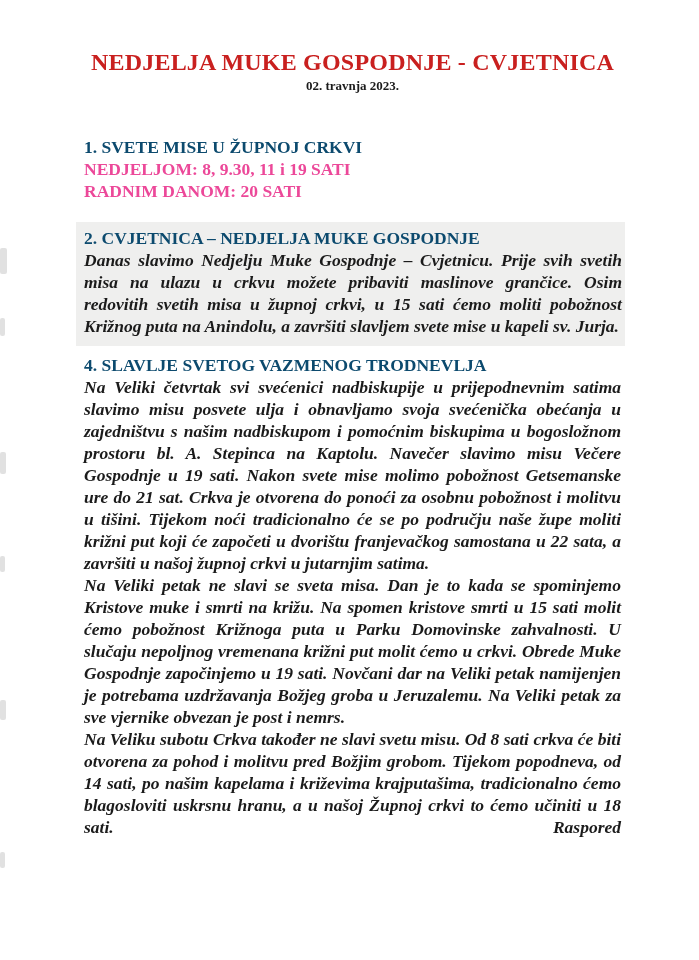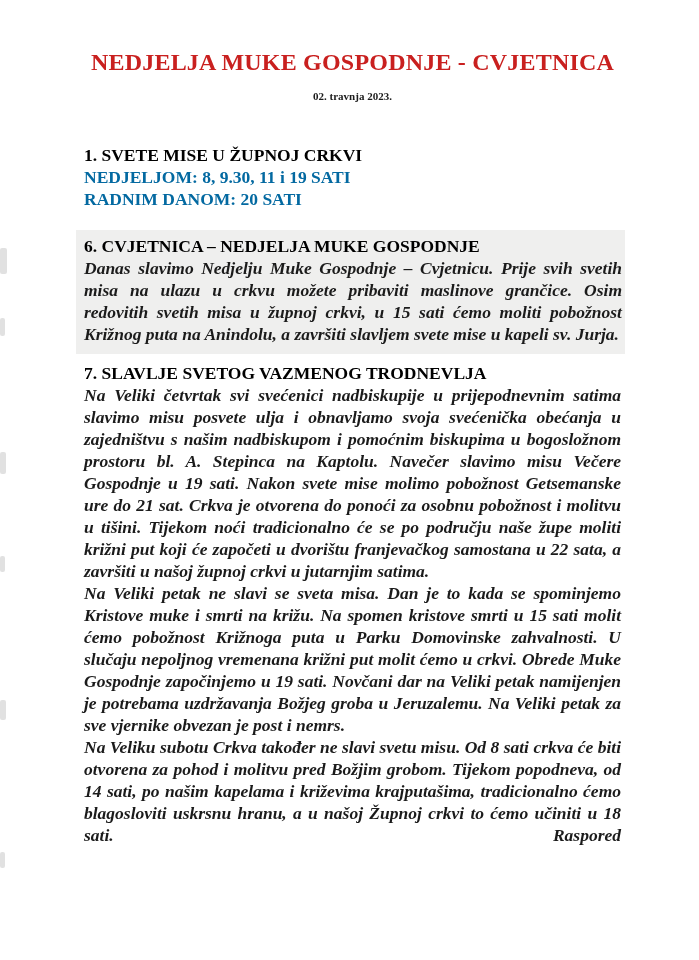--- a/index.html
+++ b/index.html
@@ -22,27 +22,27 @@
   .doc-title {
     text-align: center;
     color: #c9201f;
     font-size: 24px;
     line-height: 28px;
     letter-spacing: 0.2px;
   }
   .doc-date {
     text-align: center;
     color: #1b1b1b;
-    font-size: 11px;
-    margin-top: 14px;
+    font-size: 13px;
+    margin-top: 2px;
   }
   .section { font-size: 17.5px; line-height: 22px; }
-  .section-heading { color: #000000; }
+  .section-heading { color: #0c4a6e; }
   .sec-1 { margin-top: 42px; }
-  .schedule-line { color: #0369a1; font-family: Liberation Serif, serif; }
+  .schedule-line { color: #ec4899; font-family: Liberation Serif, serif; }
   .sec-2 {
     margin-top: 20px;
     background: #efefee;
     padding: 5px 3px 9px 4px;
     margin-left: -8px;
     margin-right: -4px;
   }
   .sec-2 .inner { padding: 0 0 0 4px; }
   .sec-3 { margin-top: 8px; }
   .para {
@@ -76,27 +76,27 @@
   <div class="doc-date">02. travnja 2023.</div>
 
   <div class="section sec-1">
     <div class="section-heading">1. SVETE MISE U ŽUPNOJ CRKVI</div>
     <div class="schedule-line">NEDJELJOM: 8, 9.30, 11 i 19 SATI</div>
     <div class="schedule-line">RADNIM DANOM: 20 SATI</div>
   </div>
 
   <div class="section sec-2">
     <div class="inner">
-      <div class="section-heading">6. CVJETNICA – NEDJELJA MUKE GOSPODNJE</div>
+      <div class="section-heading">2. CVJETNICA – NEDJELJA MUKE GOSPODNJE</div>
       <div class="para">Danas slavimo Nedjelju Muke Gospodnje – Cvjetnicu. Prije svih svetih misa na ulazu u crkvu možete pribaviti maslinove grančice. Osim redovitih svetih misa u župnoj crkvi, u 15 sati ćemo moliti pobožnost Križnog puta na Anindolu, a završiti slavljem svete mise u kapeli sv. Jurja.</div>
     </div>
   </div>
 
   <div class="section sec-3">
-    <div class="section-heading">7. SLAVLJE SVETOG VAZMENOG TRODNEVLJA</div>
+    <div class="section-heading">4. SLAVLJE SVETOG VAZMENOG TRODNEVLJA</div>
     <div class="para">Na Veliki četvrtak svi svećenici nadbiskupije u prijepodnevnim satima slavimo misu posvete ulja i obnavljamo svoja svećenička obećanja u zajedništvu s našim nadbiskupom i pomoćnim biskupima u bogosložnom prostoru bl. A. Stepinca na Kaptolu. Navečer slavimo misu Večere Gospodnje u 19 sati. Nakon svete mise molimo pobožnost Getsemanske ure do 21 sat. Crkva je otvorena do ponoći za osobnu pobožnost i molitvu u tišini. Tijekom noći tradicionalno će se po području naše župe moliti križni put koji će započeti u dvorištu franjevačkog samostana u 22 sata, a završiti u našoj župnoj crkvi u jutarnjim satima.</div>
     <div class="para">Na Veliki petak ne slavi se sveta misa. Dan je to kada se spominjemo Kristove muke i smrti na križu. Na spomen kristove smrti u 15 sati molit ćemo pobožnost Križnoga puta u Parku Domovinske zahvalnosti. U slučaju nepoljnog vremenana križni put molit ćemo u crkvi. Obrede Muke Gospodnje započinjemo u 19 sati. Novčani dar na Veliki petak namijenjen je potrebama uzdržavanja Božjeg groba u Jeruzalemu. Na Veliki petak za sve vjernike obvezan je post i nemrs.</div>
     <div class="para cutoff">Na Veliku subotu Crkva također ne slavi svetu misu. Od 8 sati crkva će biti otvorena za pohod i molitvu pred Božjim grobom. Tijekom popodneva, od 14 sati, po našim kapelama i križevima krajputašima, tradicionalno ćemo blagosloviti uskrsnu hranu, a u našoj Župnoj crkvi to ćemo učiniti u 18 sati. Raspored</div>
   </div>
 
 </div>
 
 <div class="artifact a1"></div>
 <div class="artifact a2"></div>
 <div class="artifact a3"></div>

